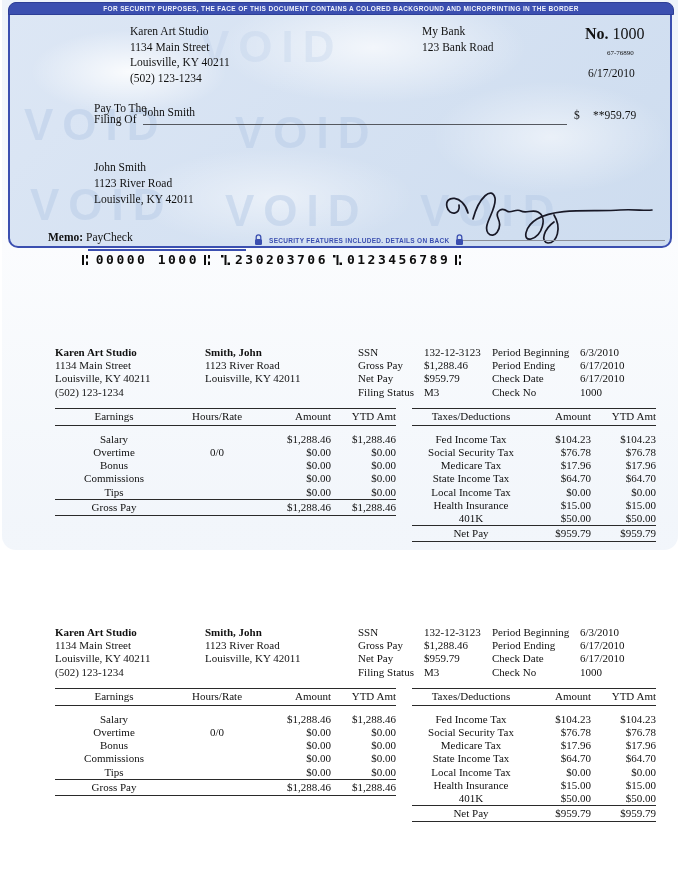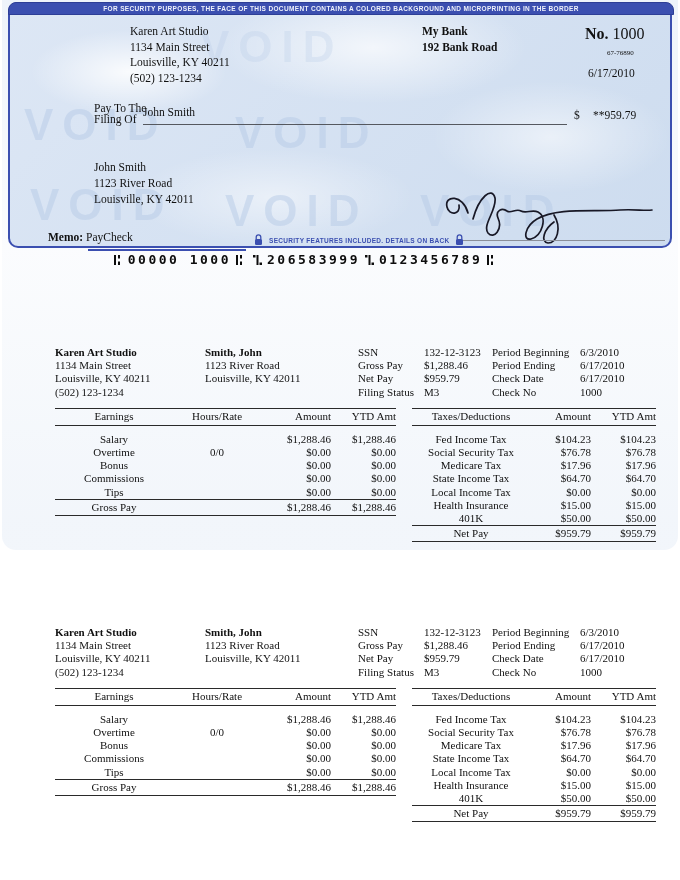--- a/index.html
+++ b/index.html
@@ -40,21 +40,21 @@
   .security-row .stext{font-family:"Liberation Sans",sans-serif;font-size:6.5px;font-weight:bold;
                        color:#3b4fb0;letter-spacing:.3px;}
   .signature{position:absolute;left:425px;top:180px;}
   .sig-line{position:absolute;left:450px;top:236px;width:205px;border-top:1.5px solid #8b8f99;}
   .check-no{position:absolute;left:575px;top:21px;font-size:16px;}
   .fraction{position:absolute;left:597px;top:45px;font-size:7px;}
   .check-date{position:absolute;left:578px;top:63px;font-size:11.5px;}
   
   .micr{position:absolute;left:0;top:252px;width:546px;text-align:center;
         font-family:"DejaVu Sans Mono",monospace;font-weight:bold;font-size:13px;
-        letter-spacing:2.5px;color:#0d0d0d;display:flex;justify-content:center;align-items:center;gap:2px;padding-left:32px;}
+        letter-spacing:2.5px;color:#0d0d0d;display:flex;justify-content:center;align-items:center;gap:2px;}
   .micr svg{margin:0 3px;}
   
   .stub{position:absolute;left:55px;width:601px;font-size:11px;line-height:13.2px;}
   #stub1{top:346px;} #stub2{top:626px;}
   .stub-head{display:flex;}
   .s-col1{width:150px;} .s-col2{width:153px;}
   .s-col3{width:134px;display:grid;grid-template-columns:66px 68px;align-content:start;}
   .s-col4{flex:1;display:grid;grid-template-columns:88px auto;align-content:start;}
   .stub-tables{display:flex;margin-top:9px;}
   .t-spacer{width:17px;}
@@ -81,23 +81,23 @@
     <span class="void" style="left:410px;top:182px;">VOID</span>
     <span class="void" style="left:190px;top:18px;opacity:.28;">VOID</span>
 
     <div class="blk" style="left:120px;top:20px;">
       <div>Karen Art Studio</div>
       <div>1134 Main Street</div>
       <div>Louisville, KY 40211</div>
       <div>(502) 123-1234</div>
     </div>
 
-    <div class="blk" style="left:412px;top:20px;font-weight:bold;">
+    <div class="blk" style="left:412px;top:20px;">
       <div>My Bank</div>
-      <div>192 Bank Road</div>
+      <div>123 Bank Road</div>
     </div>
 
     <div class="check-no">
       <span class="b">No.</span>
       <span>1000</span>
     </div>
     <div class="fraction">67-76890</div>
     <div class="check-date">6/17/2010</div>
 
     <div class="payto">
@@ -159,21 +159,21 @@
           <rect x="4" y="8.5" width="2" height="3.5"></rect>
         </g>
       </svg>
     <svg width="9" height="14" viewBox="0 0 9 14">
         <g fill="#0d0d0d">
           <rect x="3.5" y="2" width="2" height="10"></rect>
           <rect x="0" y="2" width="2.5" height="2.5"></rect>
           <rect x="6.5" y="9.5" width="2.5" height="2.5"></rect>
         </g>
       </svg>
-    <span>206583999</span>
+    <span>230203706</span>
     <svg width="9" height="14" viewBox="0 0 9 14">
         <g fill="#0d0d0d">
           <rect x="3.5" y="2" width="2" height="10"></rect>
           <rect x="0" y="2" width="2.5" height="2.5"></rect>
           <rect x="6.5" y="9.5" width="2.5" height="2.5"></rect>
         </g>
       </svg>
     <span>0123456789</span>
     <svg width="9" height="14" viewBox="0 0 9 14">
         <g fill="#0d0d0d">

